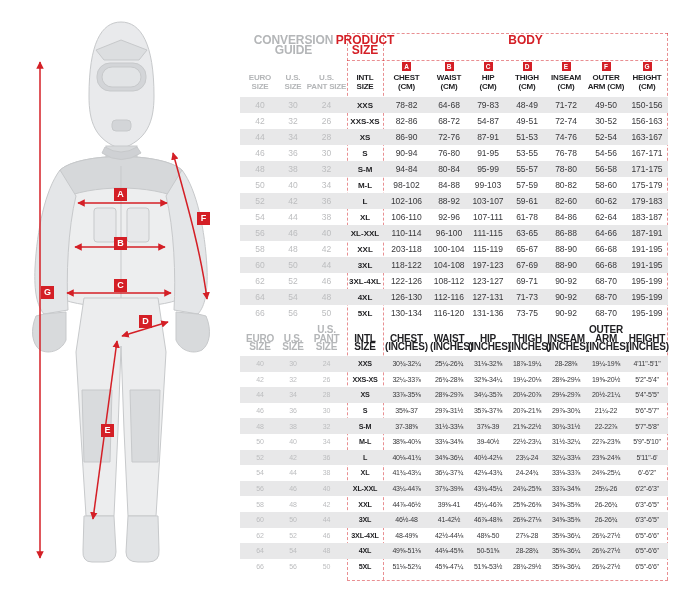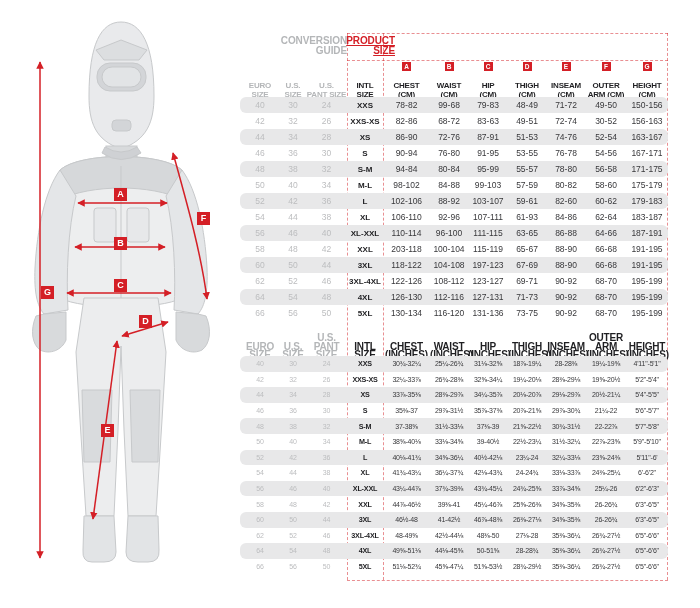--- a/index.html
+++ b/index.html
@@ -3,49 +3,49 @@
 <meta charset="utf-8">
 <style>
   html,body{margin:0;padding:0;background:#fff;}
   .stage{position:relative;width:700px;height:608px;background:#fff;overflow:hidden;
          font-family:"Liberation Sans",sans-serif;color:#2b2b2e;}
   
   .figure-area{position:absolute;left:0;top:0;width:240px;height:608px;}
   .fig-badge{position:absolute;width:13px;height:13px;background:#d41f26;color:#fff;
              font-size:9px;font-weight:bold;line-height:13px;text-align:center;}
   
-  .title{position:absolute;top:36px;text-align:right;font-weight:bold;font-size:10px;
+  .title{position:absolute;top:36px;text-align:center;font-weight:bold;font-size:12px;
          line-height:9.5px;letter-spacing:-0.1px;}
   .title span{display:block;}
   .title-conv{left:240px;width:107px;color:#b4b6b8;}
-  .title-prod{left:335px;width:60px;color:#d41f26;text-decoration:underline;}
+  .title-prod{left:335px;width:60px;color:#d41f26;}
   .title-body{left:383px;width:285px;color:#d41f26;}
   
   .dash{position:absolute;}
   .dash-v{border-left:1px dashed rgba(212,31,38,.5);width:0;top:33px;height:547px;}
   .dash-h{border-top:1px dashed rgba(212,31,38,.5);height:0;left:347px;width:321px;}
   
   .grid11{display:grid;grid-template-columns:40px 26px 41px 36px 47px 38px 40px 38px 40px 40px 42px;}
   .thead-cm{position:absolute;left:240px;top:60px;width:428px;}
   .badge-row{height:13px;align-items:center;}
   .badge-cell{display:flex;justify-content:center;align-items:center;}
   .letter-badge{display:block;width:9px;height:9px;background:#d41f26;color:#fff;
                 font-size:6.5px;font-weight:bold;line-height:9px;text-align:center;}
   .label-row{align-items:end;}
   .hc{text-align:center;font-weight:bold;font-size:8px;line-height:9px;letter-spacing:-0.2px;padding-bottom:3px;}
   .hc span{display:block;text-align:center;}
   .hc.gray{color:#b4b6b8;}
-  .hc.dark{color:#1f1f22;margin-top:8px;}
+  .hc.dark{color:#1f1f22;}
   .thead-in{position:absolute;left:240px;top:326px;width:428px;}
   .thead-in .hc{font-size:10px;line-height:8.6px;}
   
   .rows{position:absolute;left:240px;width:428px;}
   .cm-rows{top:97px;}
   .inch-rows{top:356px;}
-  .trow{align-items:center;border-radius:6px;}
+  .trow{align-items:center;}
   .cm-rows .trow{height:16px;font-size:8.5px;}
   .inch-rows .trow{height:15.6px;font-size:7px;letter-spacing:-0.2px;}
   .trow.striped{background:#e8e8e9;}
   .tcell{text-align:center;white-space:nowrap;color:#38383b;}
   .tcell.c0,.tcell.c1,.tcell.c2{color:#bcbdbf;}
   .cm-rows .tcell.c3{font-weight:bold;color:#1f1f22;font-size:8px;}
   .inch-rows .tcell.c3{font-weight:bold;color:#1f1f22;font-size:7.2px;}
 </style>
 </head>
 <body>
@@ -116,20 +116,21 @@
 
   <div class="title title-conv">
     <span>CONVERSION</span>
     <span>GUIDE</span>
   </div>
   <div class="title title-prod">
     <span>PRODUCT</span>
     <span>SIZE</span>
   </div>
   <div class="title title-body">
+    <span>BODY</span>
   </div>
 
   <div class="thead-cm">
     <div class="grid11 badge-row">
       <div></div>
         <div></div>
         <div></div>
         <div></div>
       <div class="badge-cell">
           <span class="letter-badge">A</span>
@@ -201,35 +202,35 @@
     </div>
   </div>
 
   <div class="rows cm-rows">
       <div class="trow grid11 striped">
         <div class="tcell c0">40</div>
         <div class="tcell c1">30</div>
         <div class="tcell c2">24</div>
         <div class="tcell c3">XXS</div>
         <div class="tcell c4">78-82</div>
-        <div class="tcell c5">99-68</div>
+        <div class="tcell c5">64-68</div>
         <div class="tcell c6">79-83</div>
         <div class="tcell c7">48-49</div>
         <div class="tcell c8">71-72</div>
         <div class="tcell c9">49-50</div>
         <div class="tcell c10">150-156</div>
       </div>
       <div class="trow grid11">
         <div class="tcell c0">42</div>
         <div class="tcell c1">32</div>
         <div class="tcell c2">26</div>
         <div class="tcell c3">XXS-XS</div>
         <div class="tcell c4">82-86</div>
         <div class="tcell c5">68-72</div>
-        <div class="tcell c6">83-63</div>
+        <div class="tcell c6">54-87</div>
         <div class="tcell c7">49-51</div>
         <div class="tcell c8">72-74</div>
         <div class="tcell c9">30-52</div>
         <div class="tcell c10">156-163</div>
       </div>
       <div class="trow grid11 striped">
         <div class="tcell c0">44</div>
         <div class="tcell c1">34</div>
         <div class="tcell c2">28</div>
         <div class="tcell c3">XS</div>
@@ -294,21 +295,21 @@
         <div class="tcell c10">179-183</div>
       </div>
       <div class="trow grid11">
         <div class="tcell c0">54</div>
         <div class="tcell c1">44</div>
         <div class="tcell c2">38</div>
         <div class="tcell c3">XL</div>
         <div class="tcell c4">106-110</div>
         <div class="tcell c5">92-96</div>
         <div class="tcell c6">107-111</div>
-        <div class="tcell c7">61-93</div>
+        <div class="tcell c7">61-78</div>
         <div class="tcell c8">84-86</div>
         <div class="tcell c9">62-64</div>
         <div class="tcell c10">183-187</div>
       </div>
       <div class="trow grid11 striped">
         <div class="tcell c0">56</div>
         <div class="tcell c1">46</div>
         <div class="tcell c2">40</div>
         <div class="tcell c3">XL-XXL</div>
         <div class="tcell c4">110-114</div>

